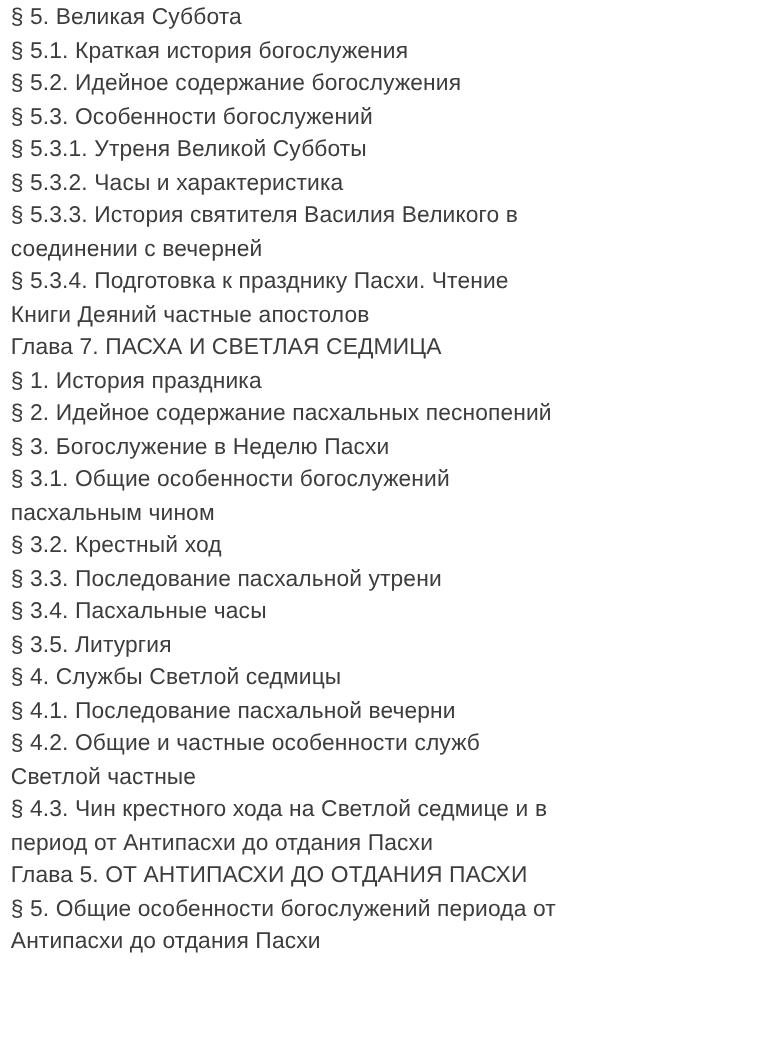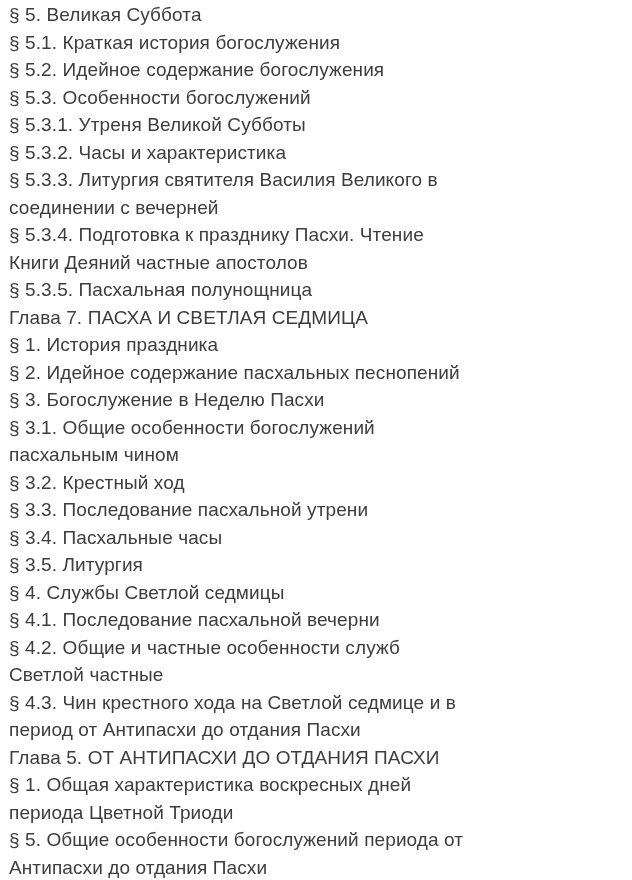--- a/index.html
+++ b/index.html
@@ -45,29 +45,26 @@
     <div class="toc-entry">
       <div class="toc-line">§ 5.3. Особенности богослужений</div>
     </div>
     <div class="toc-entry">
       <div class="toc-line">§ 5.3.1. Утреня Великой Субботы</div>
     </div>
     <div class="toc-entry">
       <div class="toc-line">§ 5.3.2. Часы и характеристика</div>
     </div>
     <div class="toc-entry">
-      <div class="toc-line">§ 5.3.3. Литургия святителя Василия Великого в</div>
+      <div class="toc-line">§ 5.3.3. История святителя Василия Великого в</div>
       <div class="toc-line">соединении с вечерней</div>
     </div>
     <div class="toc-entry">
       <div class="toc-line">§ 5.3.4. Подготовка к празднику Пасхи. Чтение</div>
       <div class="toc-line">Книги Деяний частные апостолов</div>
-    </div>
-    <div class="toc-entry">
-      <div class="toc-line">§ 5.3.5. Пасхальная полунощница</div>
     </div>
     <div class="toc-entry">
       <div class="toc-line">Глава 7. ПАСХА И СВЕТЛАЯ СЕДМИЦА</div>
     </div>
     <div class="toc-entry">
       <div class="toc-line">§ 1. История праздника</div>
     </div>
     <div class="toc-entry">
       <div class="toc-line">§ 2. Идейное содержание пасхальных песнопений</div>
     </div>
@@ -101,20 +98,16 @@
       <div class="toc-line">Светлой частные</div>
     </div>
     <div class="toc-entry">
       <div class="toc-line">§ 4.3. Чин крестного хода на Светлой седмице и в</div>
       <div class="toc-line">период от Антипасхи до отдания Пасхи</div>
     </div>
     <div class="toc-entry">
       <div class="toc-line">Глава 5. ОТ АНТИПАСХИ ДО ОТДАНИЯ ПАСХИ</div>
     </div>
     <div class="toc-entry">
-      <div class="toc-line">§ 1. Общая характеристика воскресных дней</div>
-      <div class="toc-line">периода Цветной Триоди</div>
-    </div>
-    <div class="toc-entry">
       <div class="toc-line">§ 5. Общие особенности богослужений периода от</div>
       <div class="toc-line">Антипасхи до отдания Пасхи</div>
     </div>
   </div>
 
 </body></html>

